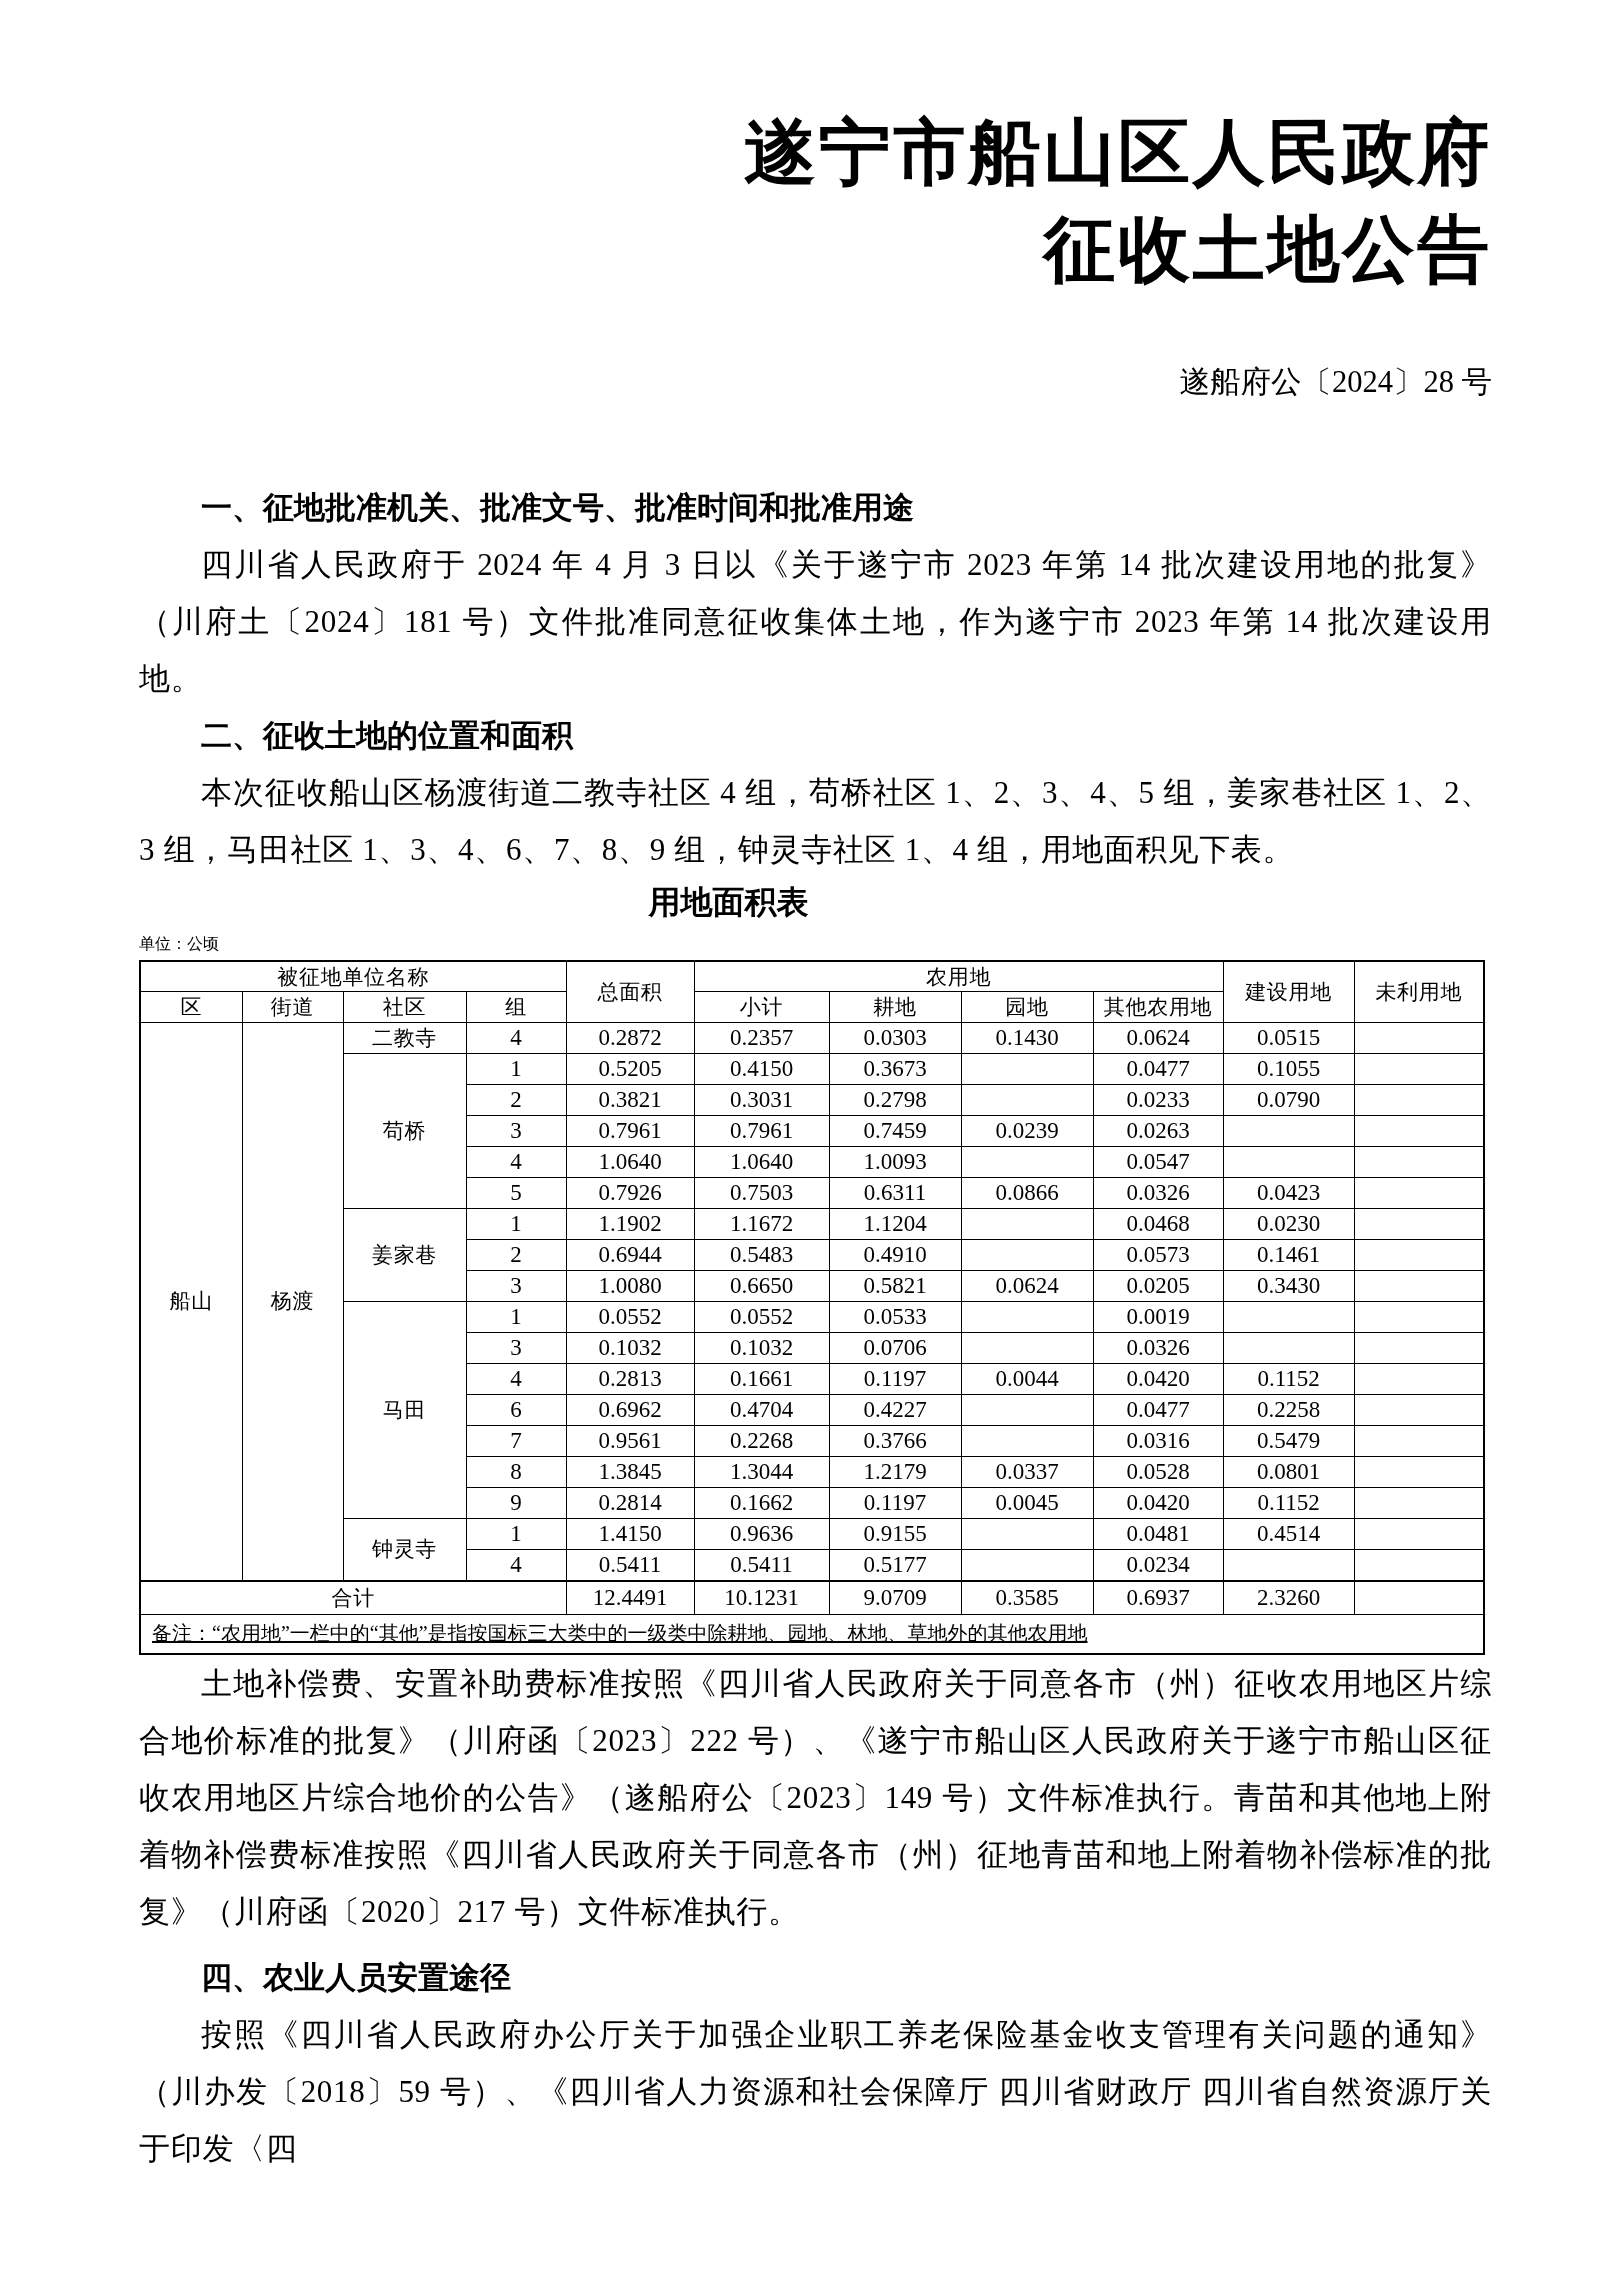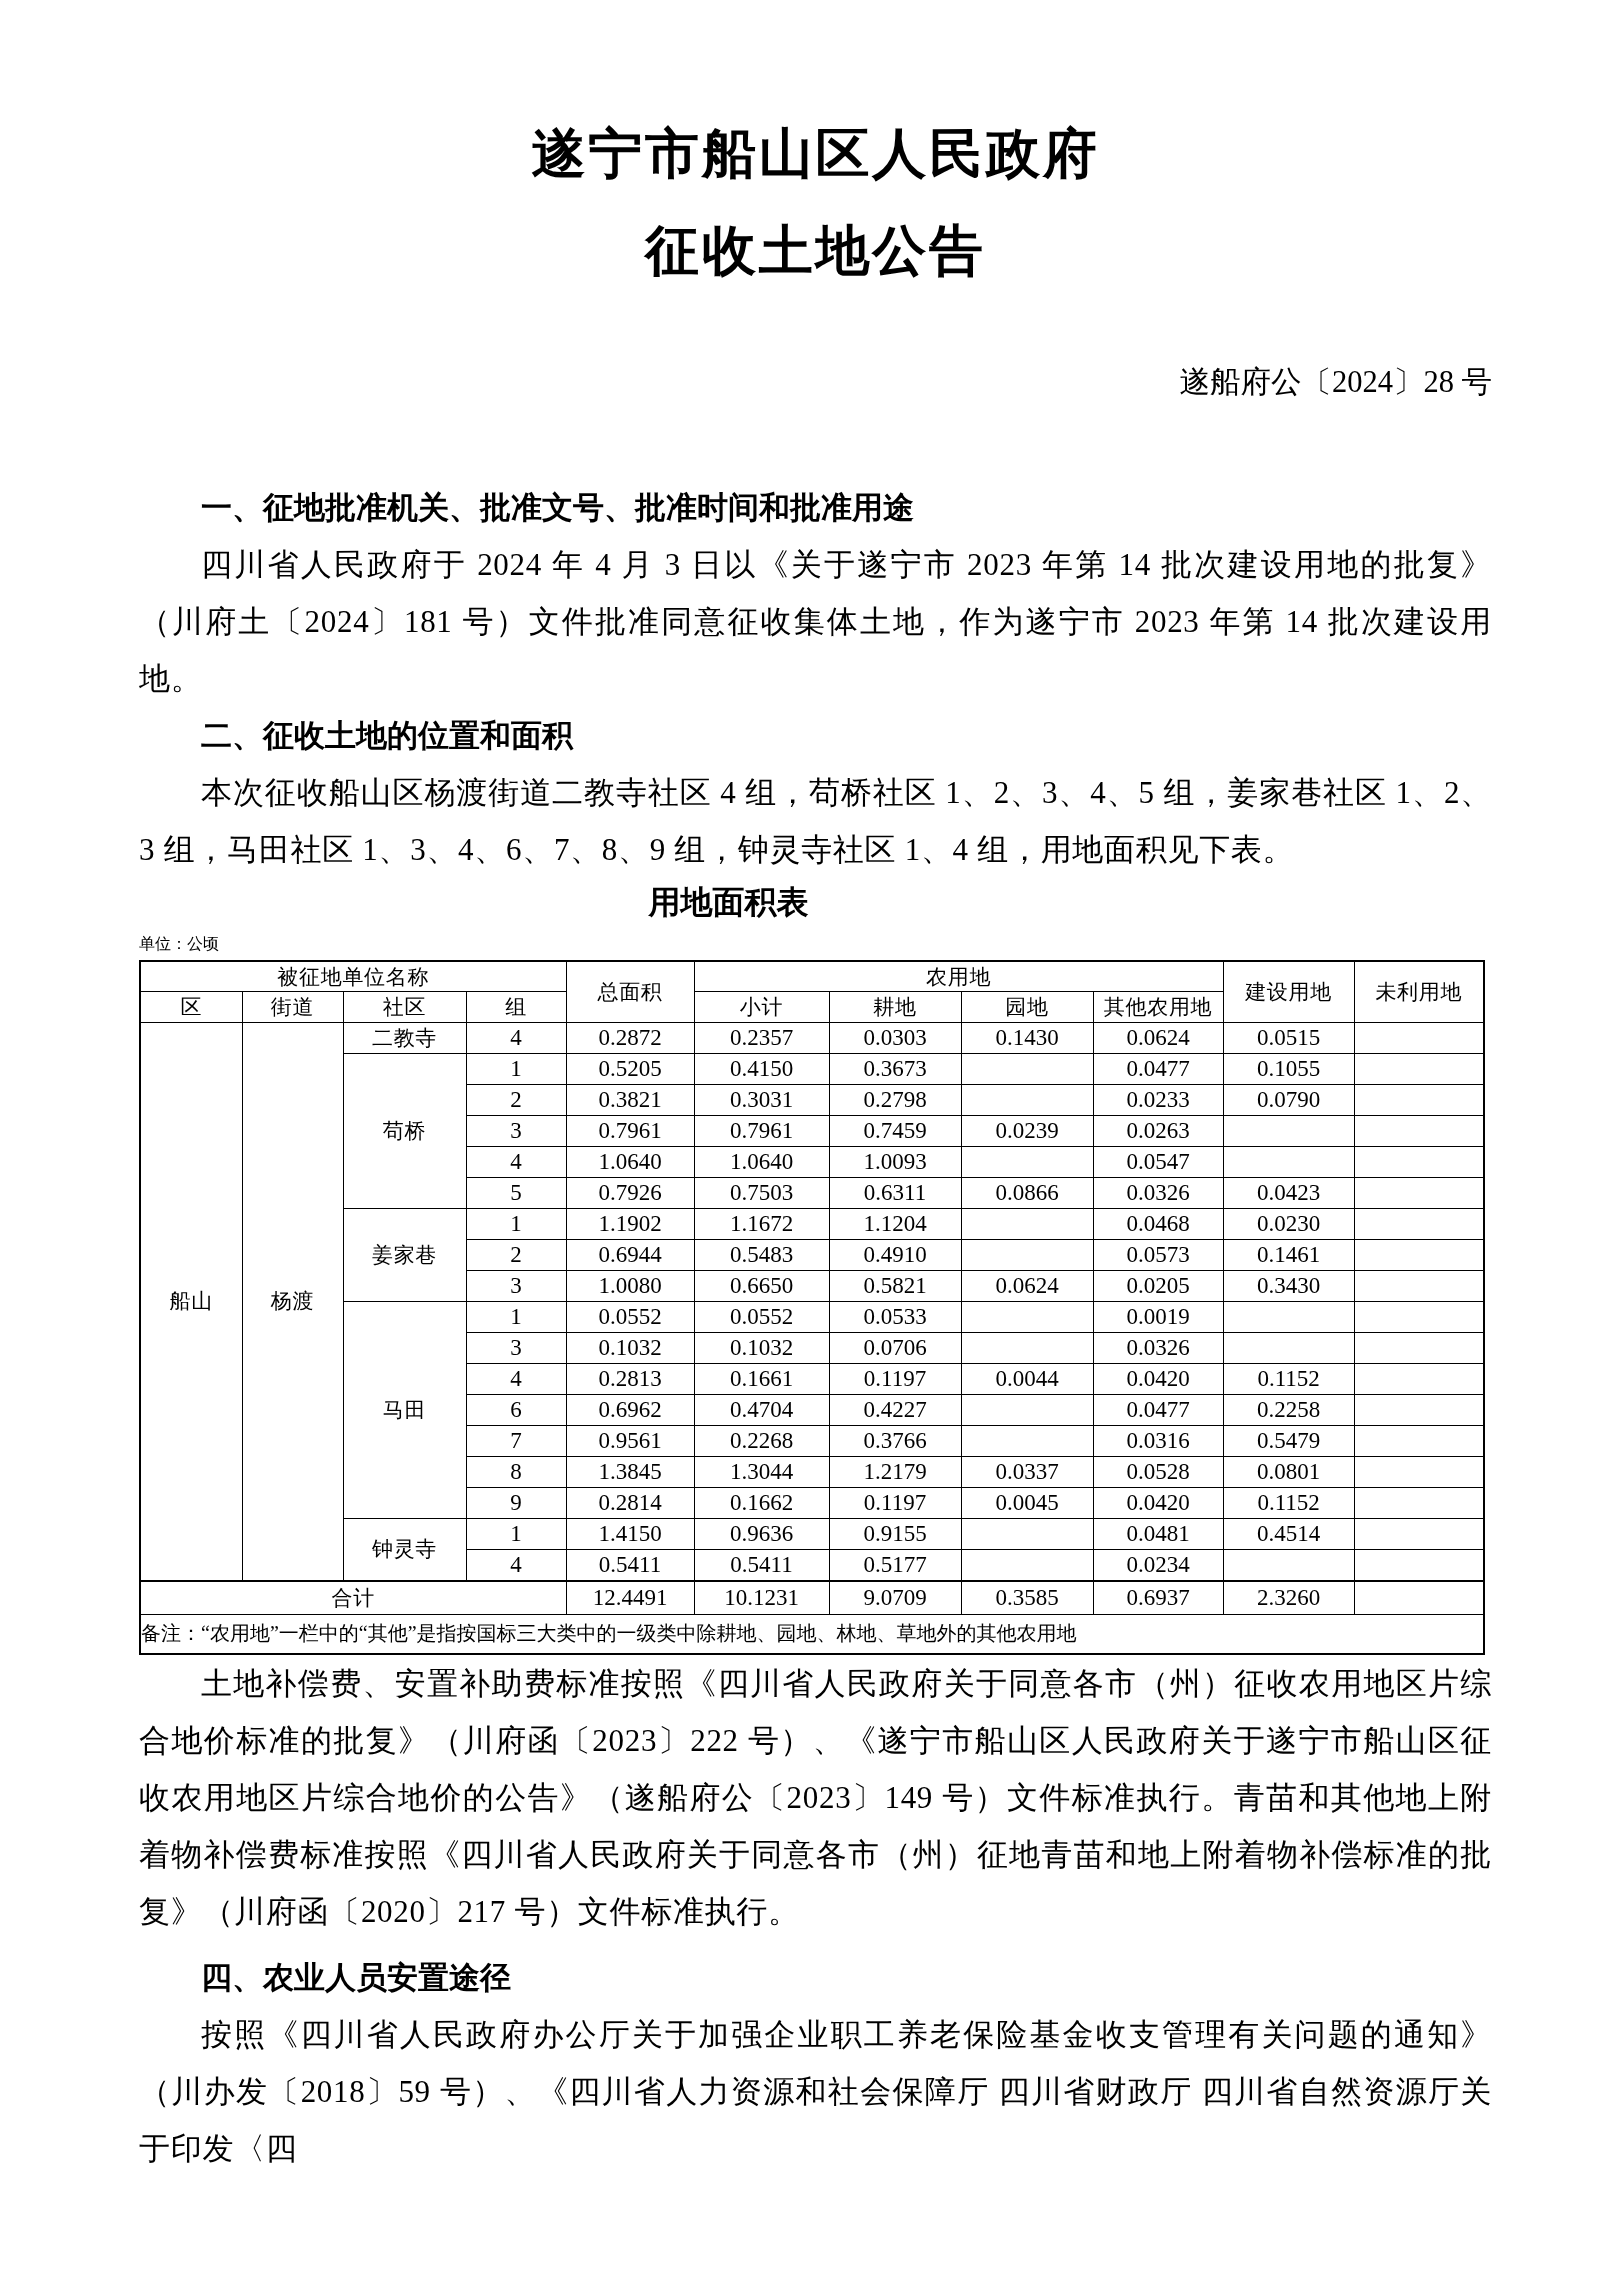--- a/index.html
+++ b/index.html
@@ -3,22 +3,22 @@
 <meta charset="utf-8">
 <style>
   html,body{margin:0;padding:0;}
   body{
     width:1623px;height:2295px;background:#ffffff;color:#000;
     font-family:"Liberation Serif","DejaVu Serif",serif;
     overflow:hidden;position:relative;
   }
   .page{padding:108px 131px 0 139px;box-sizing:border-box;width:1623px;}
   .title{
-    text-align:center;font-weight:700;font-size:54px;line-height:90px;
-    font-family:Liberation Sans, sans-serif;letter-spacing:2.8px;
+    text-align:right;font-weight:700;font-size:72px;line-height:90px;
+    font-family:Liberation Serif, serif;letter-spacing:2.8px;
   }
   .title2{margin-top:7px;}
   .doc-number{
     text-align:right;font-size:30.5px;line-height:42px;margin-top:66px;
   }
   .body-text{margin-top:76px;}
   .para{
     margin:0;font-size:31px;line-height:57px;text-align:justify;
     text-indent:2em;letter-spacing:0.7px;
   }
@@ -41,21 +41,21 @@
     border:1.4px solid #000;text-align:center;vertical-align:middle;
     padding:0;font-size:23px;overflow:hidden;
   }
   .area-table td.cn{font-size:21px;letter-spacing:0.7px;}
   tr.hr1{height:30.5px;} tr.hr2{height:31px;}
   tr.dr{height:31px;}
   tr.total-row{height:34px;padding-left:28px;}
   tr.total-row td{border-top:2.8px solid #000;}
   tr.note-row{height:39px;}
   tr.note-row td{
-    text-align:left;font-size:20px;border-bottom:2.8px solid #000;
+    text-align:left;padding-left:11px;font-size:20px;border-bottom:2.8px solid #000;text-decoration:underline;
   }
 </style>
 </head>
 <body>
 
 <div class="page">
 
   <div class="title">遂宁市船山区人民政府</div>
   <div class="title title2">征收土地公告</div>
 

